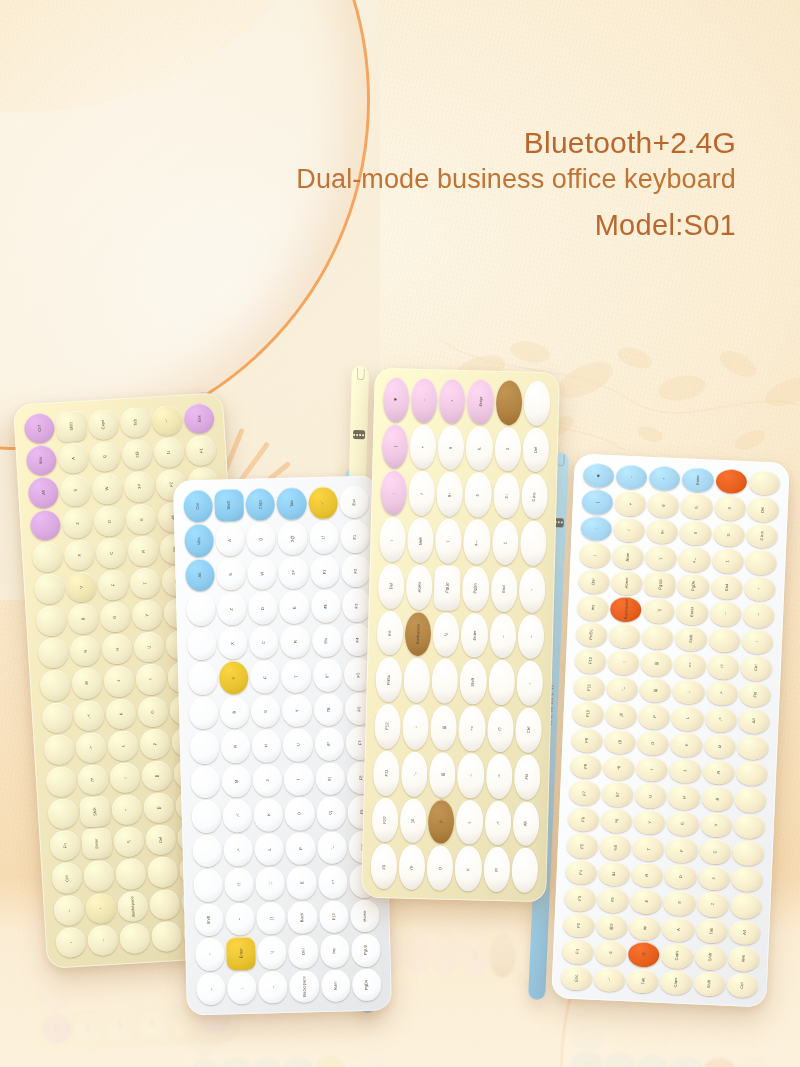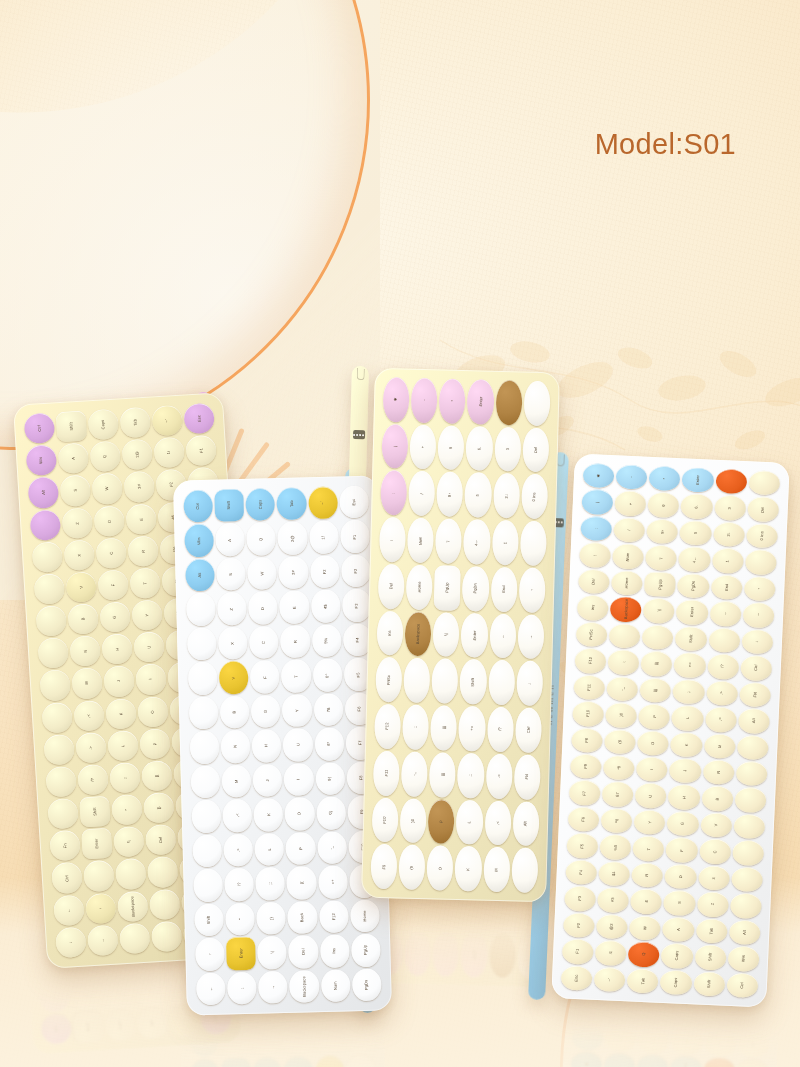--- a/index.html
+++ b/index.html
@@ -102,21 +102,21 @@
   .title-line2{ display:block; }
   .subtitle-1{
     margin-top:26px;
     font-size:30px; color:#b9672c; font-weight:normal; letter-spacing:.2px;
   }
   .subtitle-2{
     margin-top:4px;
     font-size:27px; color:#c07434; font-weight:normal; letter-spacing:.1px;
   }
   .model{
-    margin-top:28px;
+    margin-top:14px;
     font-size:29px; color:#b9672c; letter-spacing:.3px;
   }
 
   
   .kb{
     position:absolute;
     border-radius:18px;
     z-index:20;
     box-shadow:
       0 14px 26px rgba(160,120,75,.28),
@@ -237,20 +237,22 @@
     <span style="transform:rotate(-6deg)"></span>
     <span style="transform:rotate(8deg)"></span>
     <span style="transform:rotate(22deg)"></span>
     <span style="transform:rotate(36deg)"></span>
     <span style="transform:rotate(50deg)"></span>
   </div>
 
   <div class="copy">
     <h1 class="title-main">
     </h1>
+    <div class="subtitle-1">Bluetooth+2.4G</div>
+    <div class="subtitle-2">Dual-mode business office keyboard</div>
     <div class="model">Model:S01</div>
   </div>
 
   <div id="kb-layer">
       <div class="kb" style="left: 30px; top: 398px; width: 210px; height: 565px; transform: rotate(-3.5deg); background: linear-gradient(118deg, rgb(255, 246, 203) 0%, rgb(242, 232, 189) 42%, rgb(226, 216, 173) 100%);">
         <div class="bezel"></div>
         <div class="keyfield" style="left: 10px; top: 10px; width: 190px; height: 545px; grid-template-columns: repeat(6, 1fr); grid-template-rows: repeat(17, 1fr);">
           <div class="key" style="background: radial-gradient(circle at 34% 26%, rgb(235, 187, 242) 0%, rgb(217, 169, 224) 58%, rgb(195, 147, 202) 100%);">
             <span>Ctrl</span>
           </div>

